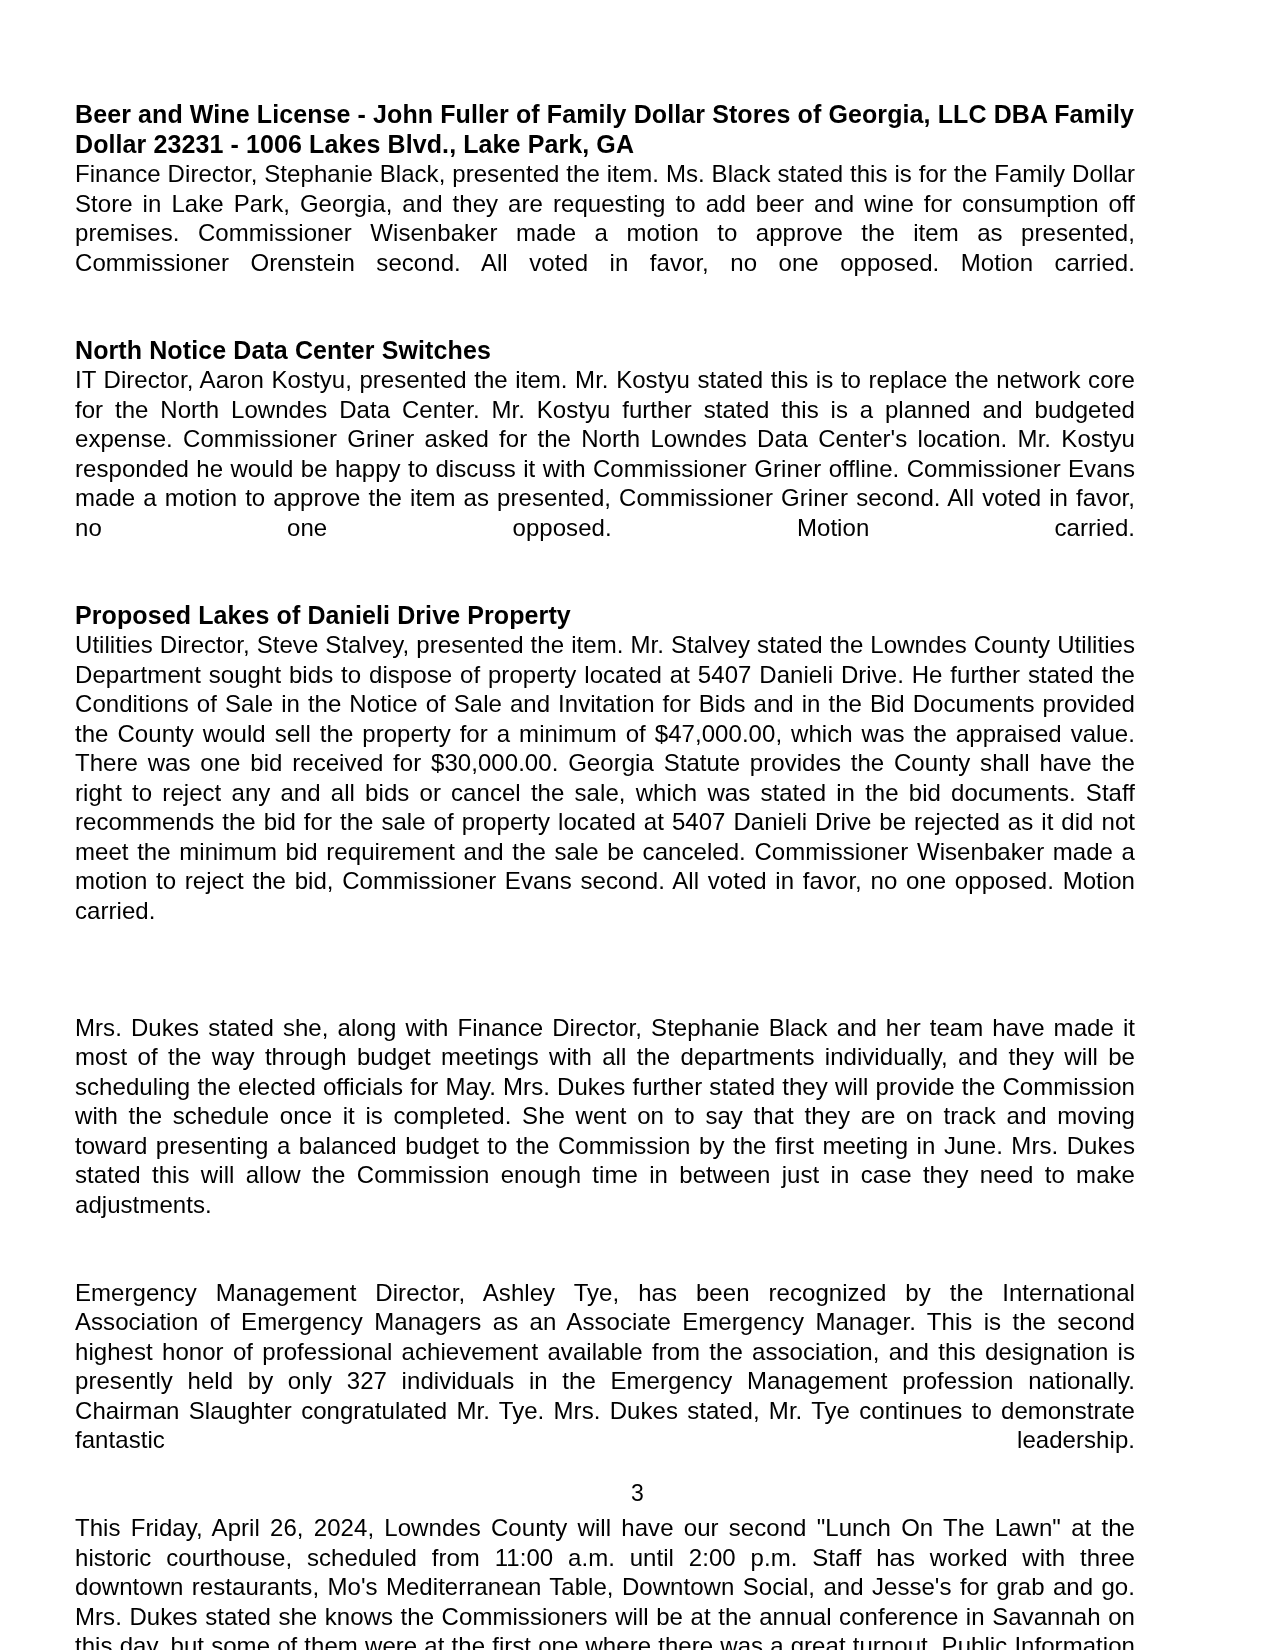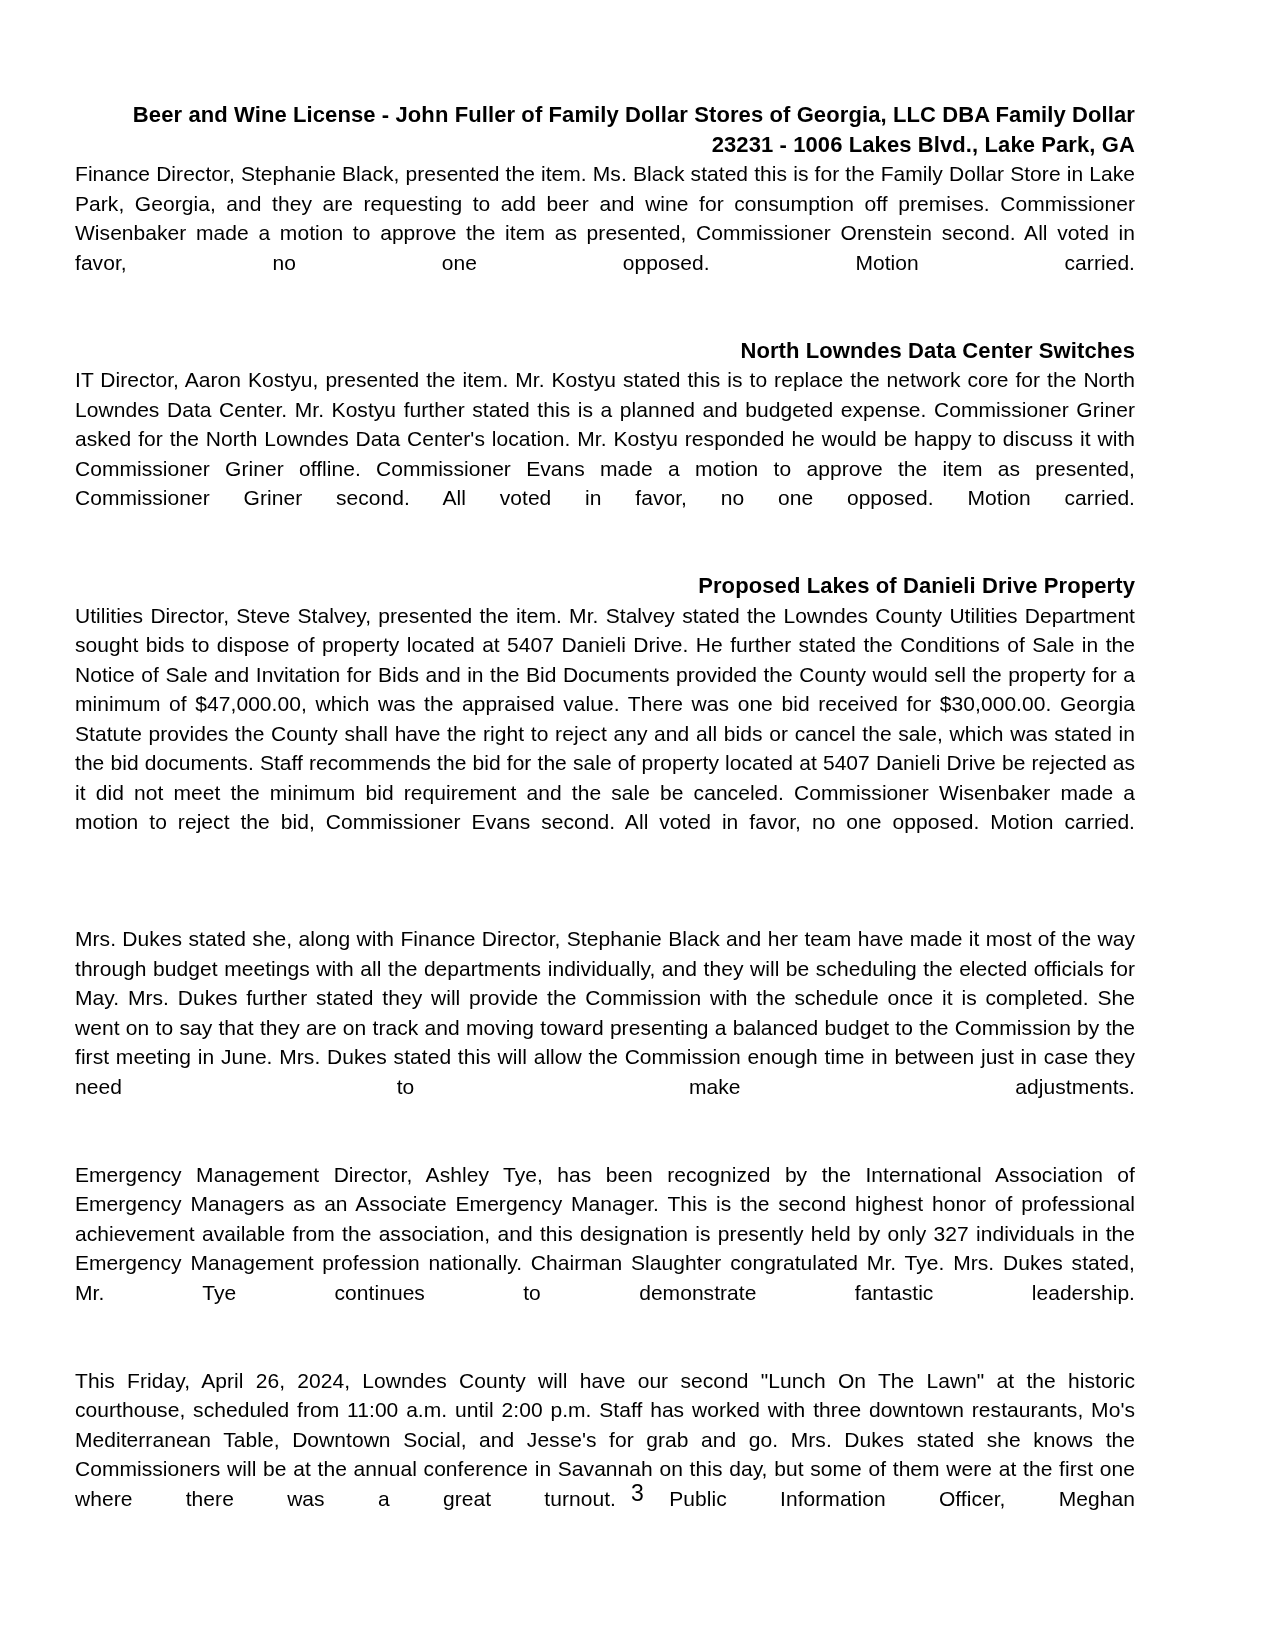--- a/index.html
+++ b/index.html
@@ -17,29 +17,29 @@
     color: #000000;
     overflow: hidden;
   }
   .content {
     position: absolute;
     left: 75px;
     top: 100px;
     width: 1060px;
   }
   .heading {
-    font-size: 22px;
+    font-size: 25px;
     font-weight: bold;
     line-height: 29.5px;
-    text-align: right;
+    text-align: left;
     margin: 0;
     letter-spacing: 0.1px;
   }
   .body-par {
-    font-size: 21px;
+    font-size: 24px;
     font-weight: normal;
     line-height: 29.5px;
     text-align: justify;
     text-justify: inter-word;
     margin: 0;
     letter-spacing: 0.05px;
   }
   .gap-par { height: 29px; }
   .page-number {
     position: absolute;
@@ -62,21 +62,21 @@
 <body>
 
 <div class="page">
   <div class="content">
 
     <h2 class="heading">Beer and Wine License - John Fuller of Family Dollar Stores of Georgia, LLC DBA Family Dollar 23231 - 1006 Lakes Blvd., Lake Park, GA</h2>
     <p class="body-par">Finance Director, Stephanie Black, presented the item. Ms. Black stated this is for the Family Dollar Store in Lake Park, Georgia, and they are requesting to add beer and wine for consumption off premises. Commissioner Wisenbaker made a motion to approve the item as presented, Commissioner Orenstein second. All voted in favor, no one opposed. Motion carried.</p>
 
     <div class="gap-par"></div>
 
-    <h2 class="heading">North Lowndes Data Center Switches</h2>
+    <h2 class="heading">North Notice Data Center Switches</h2>
     <p class="body-par">IT Director, Aaron Kostyu, presented the item. Mr. Kostyu stated this is to replace the network core for the North Lowndes Data Center. Mr. Kostyu further stated this is a planned and budgeted expense. Commissioner Griner asked for the North Lowndes Data Center's location. Mr. Kostyu responded he would be happy to discuss it with Commissioner Griner offline. Commissioner Evans made a motion to approve the item as presented, Commissioner Griner second. All voted in favor, no one opposed. Motion carried.</p>
 
     <div class="gap-par"></div>
 
     <h2 class="heading">Proposed Lakes of Danieli Drive Property</h2>
     <p class="body-par">Utilities Director, Steve Stalvey, presented the item. Mr. Stalvey stated the Lowndes County Utilities Department sought bids to dispose of property located at 5407 Danieli Drive. He further stated the Conditions of Sale in the Notice of Sale and Invitation for Bids and in the Bid Documents provided the County would sell the property for a minimum of $47,000.00, which was the appraised value. There was one bid received for $30,000.00. Georgia Statute provides the County shall have the right to reject any and all bids or cancel the sale, which was stated in the bid documents. Staff recommends the bid for the sale of property located at 5407 Danieli Drive be rejected as it did not meet the minimum bid requirement and the sale be canceled. Commissioner Wisenbaker made a motion to reject the bid, Commissioner Evans second. All voted in favor, no one opposed. Motion carried.</p>
 
     <div class="gap-par"></div>
 
 

